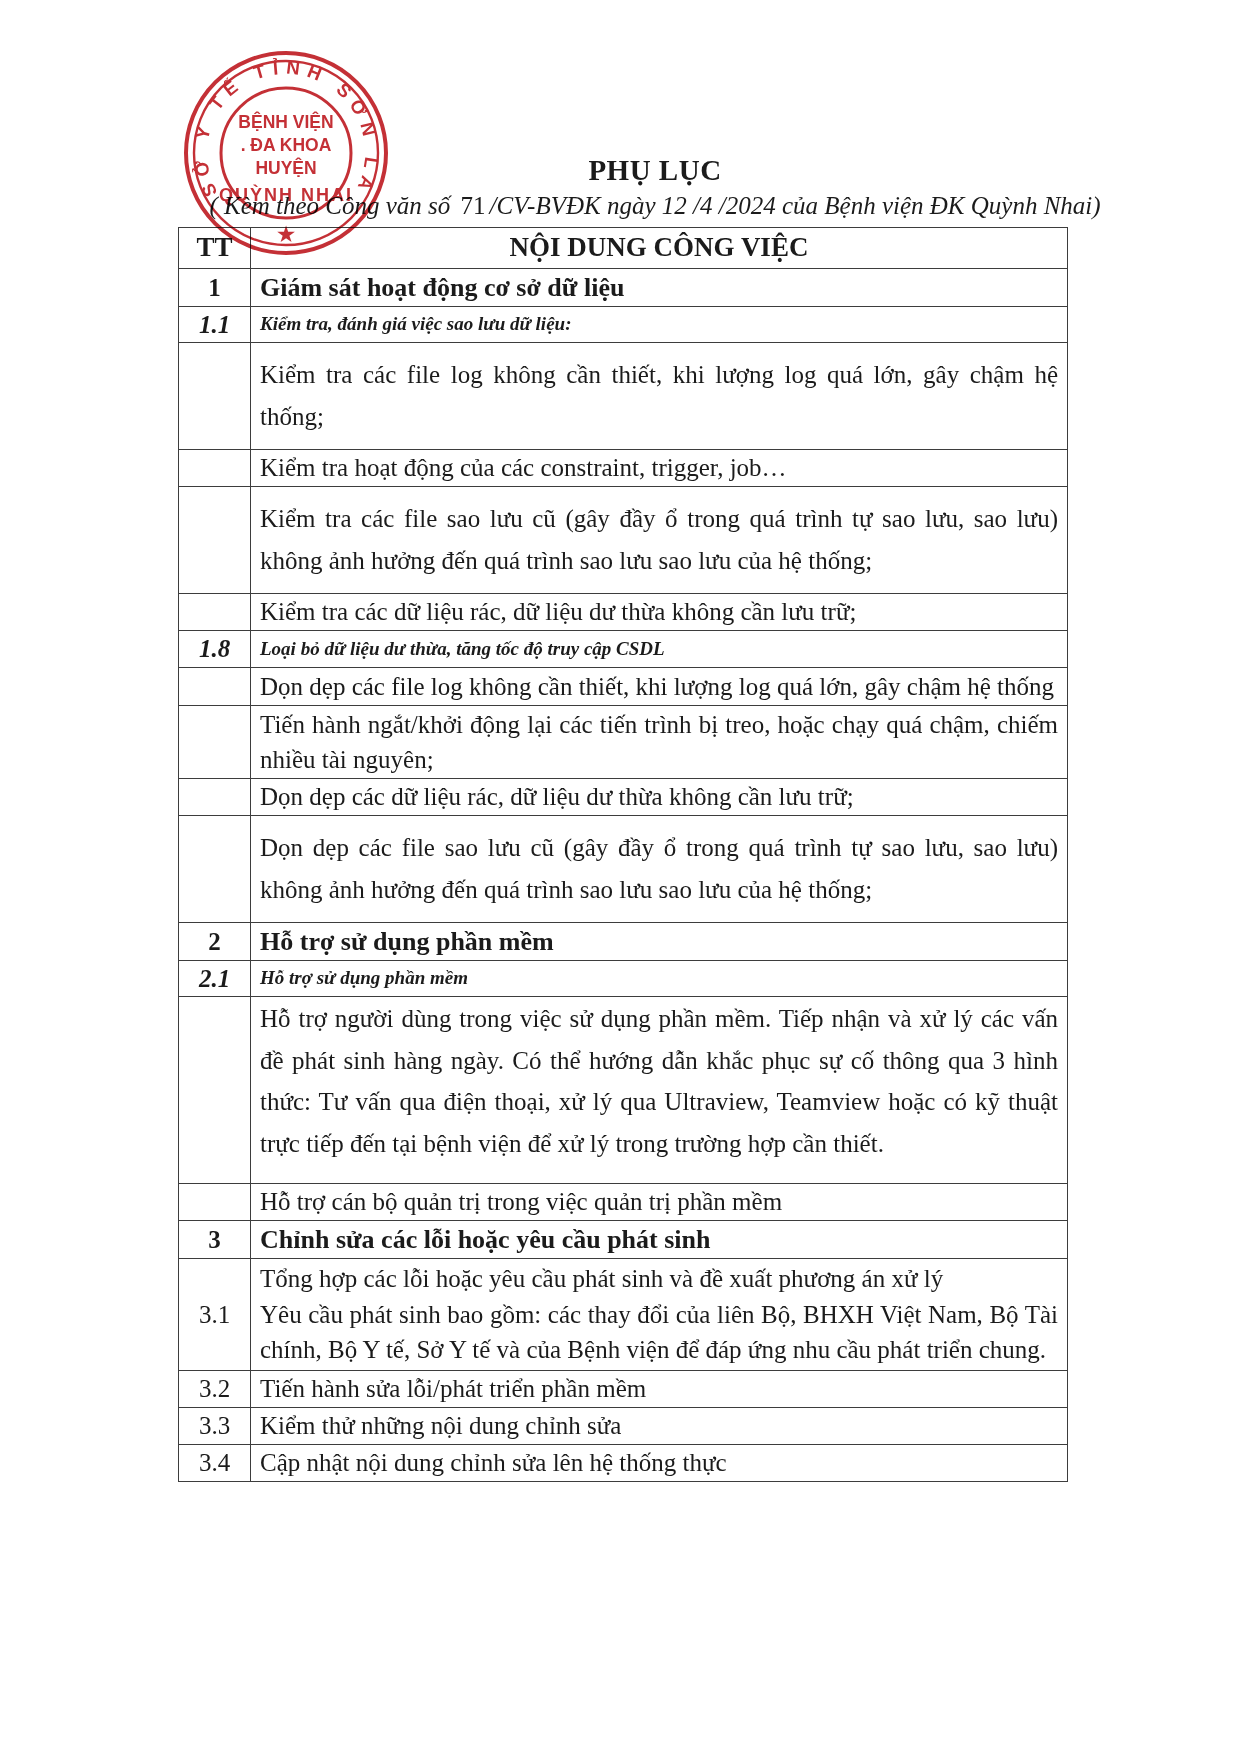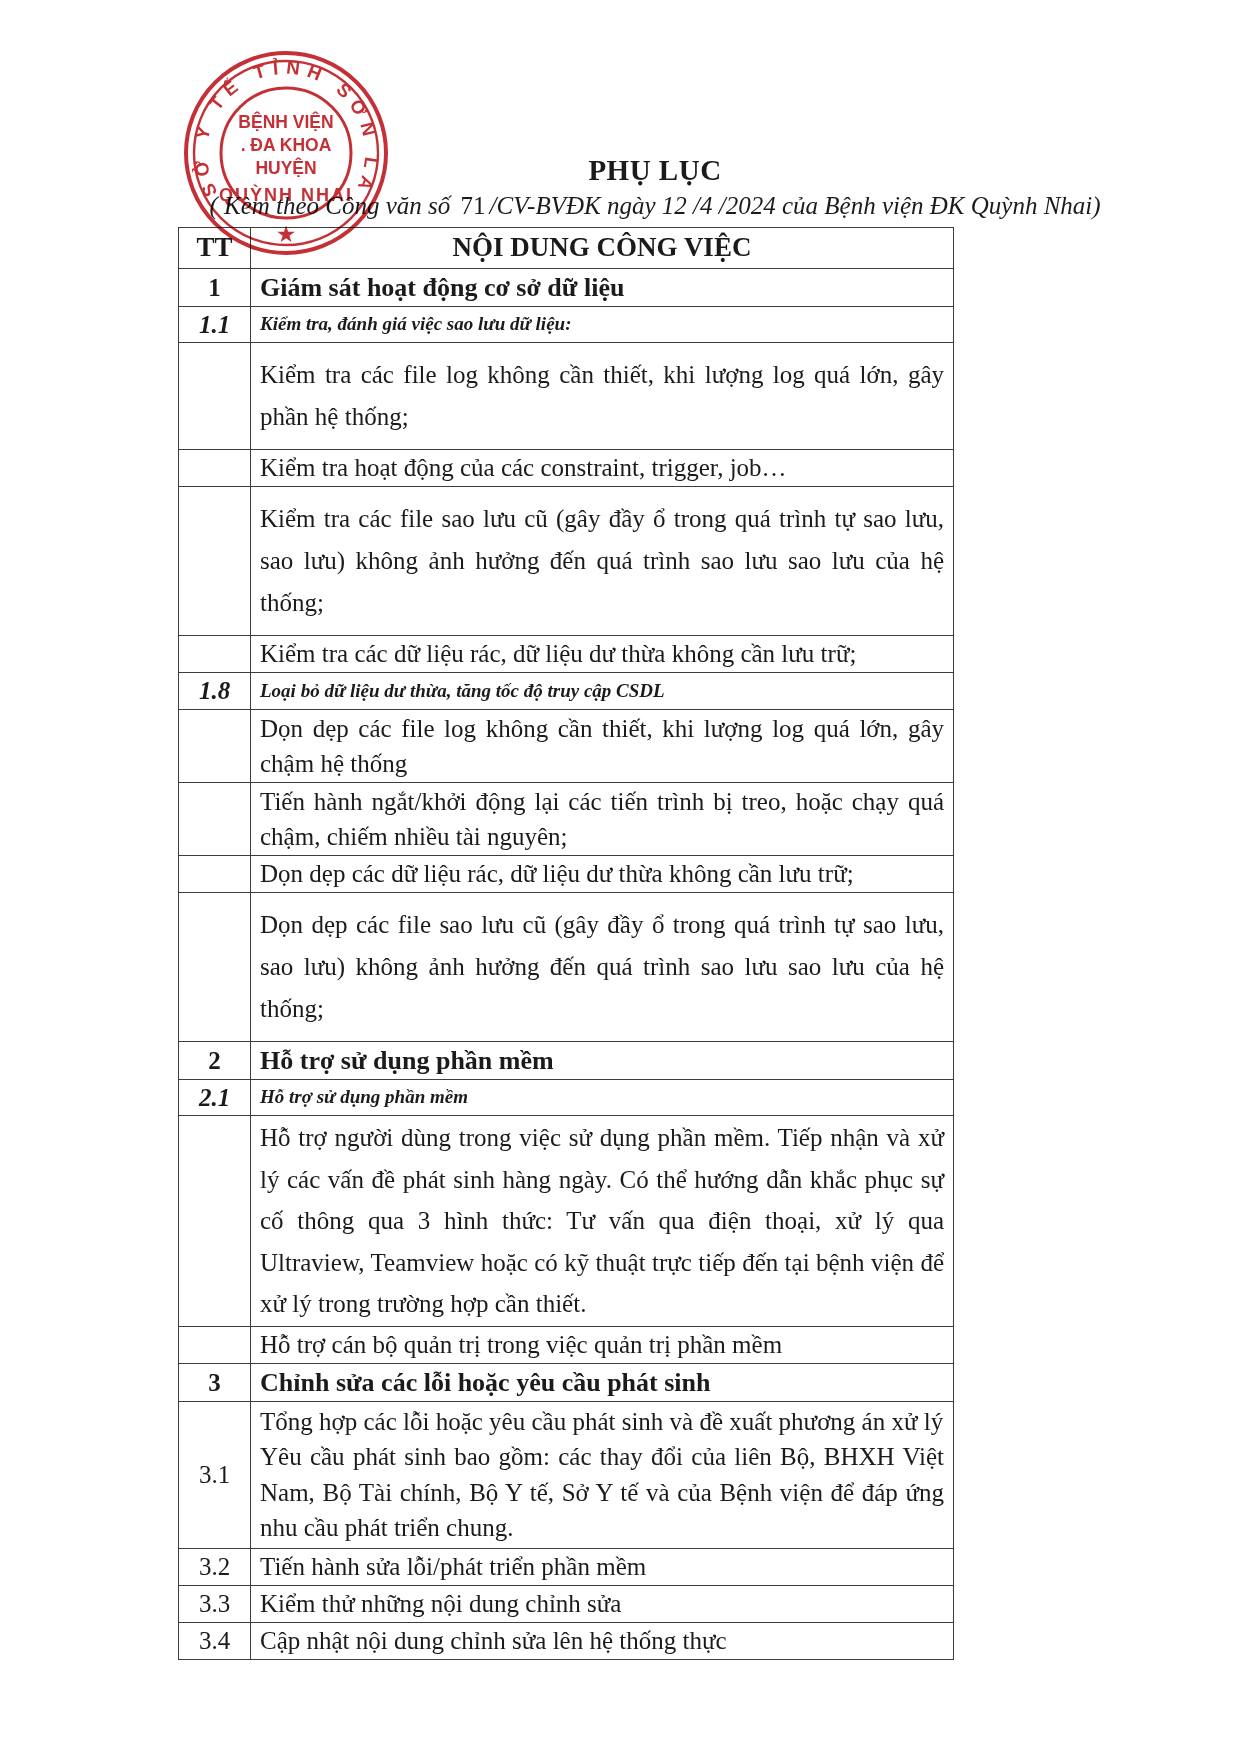--- a/index.html
+++ b/index.html
@@ -32,21 +32,21 @@
   }
   .doc-subtitle .num {
     font-style: normal;
     padding: 0 4px;
   }
 
   
   table.work {
     position: absolute;
     left: 178px; top: 227px;
-    width: 776px;
+    width: 890px;
     border-collapse: collapse;
     table-layout: fixed;
     font-size: 25px;
   }
   table.work col.c1 { width: 72px; }
   table.work th, table.work td {
     border: 1.6px solid #3d3d3d;
     vertical-align: middle;
     background: transparent;
   }
@@ -66,21 +66,21 @@
     padding: 2px 9px;
     line-height: 1.28;
   }
   tr.em-section { font-weight: bold; }
   tr.em-section td.c-text { font-size: 26px; }
   tr.em-subsection { font-weight: bold; font-style: italic; border-radius: 15px; }
   tr.em-subsection td.c-text { font-size: 19px; }
 
   tr.sp-roomy  td.c-text { padding-top: 11px; padding-bottom: 11px; line-height: 1.68; }
   tr.sp-tight2 td.c-text { padding-top: 1px;  padding-bottom: 1px;  line-height: 1.40; }
-  tr.sp-para   td.c-text { padding-top: 1px;  padding-bottom: 1px;  line-height: 1.66; }
+  tr.sp-para   td.c-text { padding-top: 1px;  padding-bottom: 19px;  line-height: 1.66; }
   tr.sp-para31 td.c-text { padding-top: 2px;  padding-bottom: 2px;  line-height: 1.42; }
 
   
   .stamp {
     position: absolute;
     left: 170px; top: 37px;
     width: 232px; height: 232px;
     mix-blend-mode: multiply;
     opacity: 0.92;
     z-index: 5;
@@ -120,21 +120,21 @@
   </tr>
         <tr class="em-subsection sp-single">
     <td class="c-num">1.1</td>
     <td class="c-text">
             <div>Kiểm tra, đánh giá việc sao lưu dữ liệu:</div>
           </td>
   </tr>
         <tr class="em-item sp-roomy">
     <td class="c-num"></td>
     <td class="c-text">
-            <div>Kiểm tra các file log không cần thiết, khi lượng log quá lớn, gây phần hệ thống;</div>
+            <div>Kiểm tra các file log không cần thiết, khi lượng log quá lớn, gây chậm hệ thống;</div>
           </td>
   </tr>
         <tr class="em-item sp-single">
     <td class="c-num"></td>
     <td class="c-text">
             <div>Kiểm tra hoạt động của các constraint, trigger, job…</div>
           </td>
   </tr>
         <tr class="em-item sp-roomy">
     <td class="c-num"></td>

